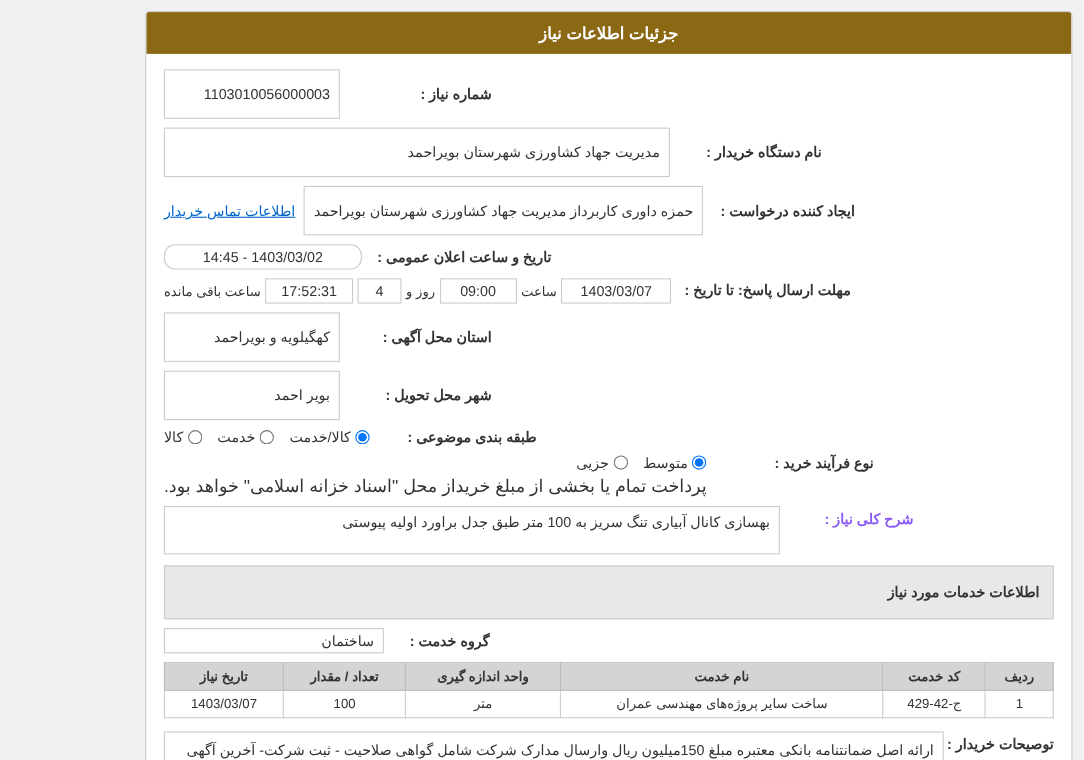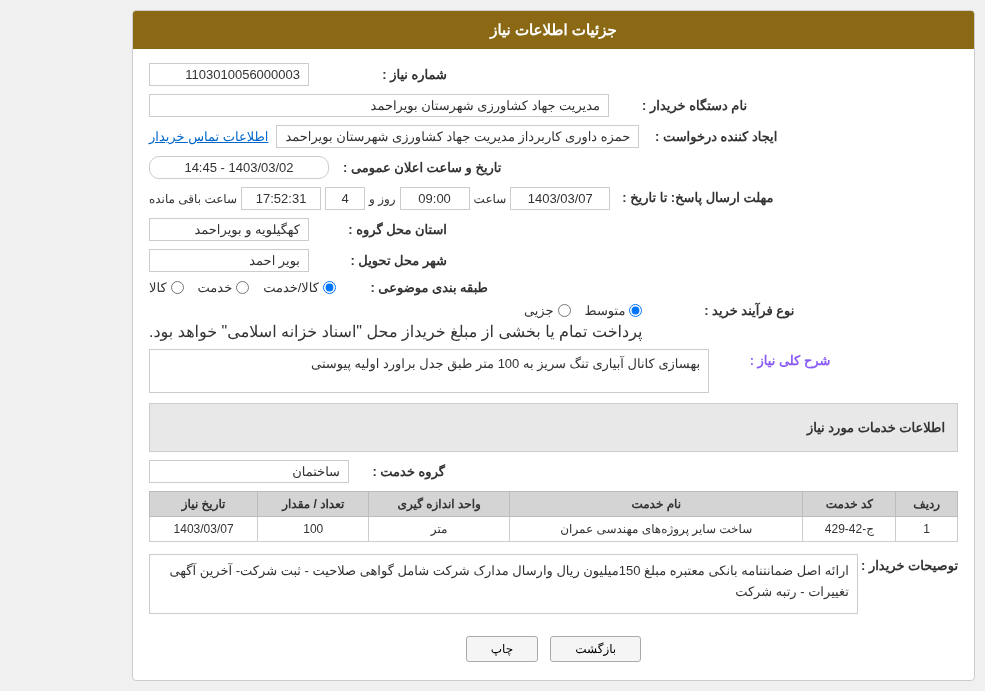--- a/index.html
+++ b/index.html
@@ -44,21 +44,21 @@
       font-weight: bold;
       white-space: nowrap;
       margin-right: 0;
       margin-left: 8px;
       min-width: 130px;
       text-align: right;
       color: #333;
     }
     .info-value {
       border: 1px solid #ccc;
-      padding: 3px 8px;
+      padding: 14px 8px;
       background: #fff;
       min-width: 200px;
       text-align: right;
     }
     .info-value-wide {
       min-width: 460px;
     }
     .info-value-narrow {
       min-width: 160px;
     }
@@ -339,21 +339,21 @@
         <span class="dl-box" style="min-width:100px;">1403/03/07</span>
         <span class="dl-text">ساعت</span>
         <span class="dl-box" style="min-width:70px;">09:00</span>
         <span class="dl-text">روز و</span>
         <span class="dl-box" style="min-width:40px;">4</span>
         <span class="dl-box" style="min-width:80px;">17:52:31</span>
         <span class="dl-text">ساعت باقی مانده</span>
       </div>
 
       <div class="info-row">
-        <span class="info-label">استان محل گروه :</span>
+        <span class="info-label">استان محل آگهی :</span>
         <span class="info-value info-value-narrow">کهگیلویه و بویراحمد</span>
       </div>
 
       <div class="info-row">
         <span class="info-label">شهر محل تحویل :</span>
         <span class="info-value info-value-narrow">بویر احمد</span>
       </div>
 
       <div class="radio-row">
         <span class="radio-label">طبقه بندی موضوعی :</span>

